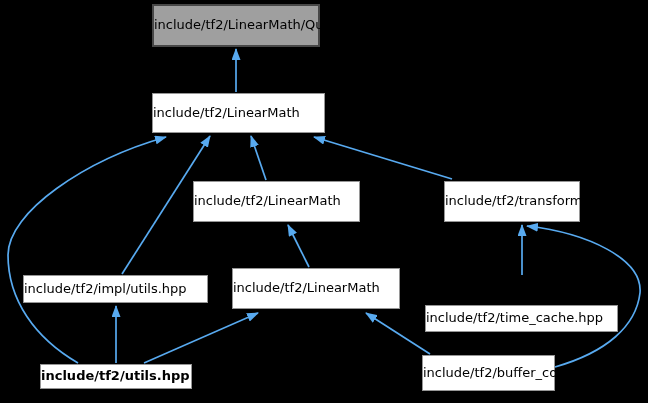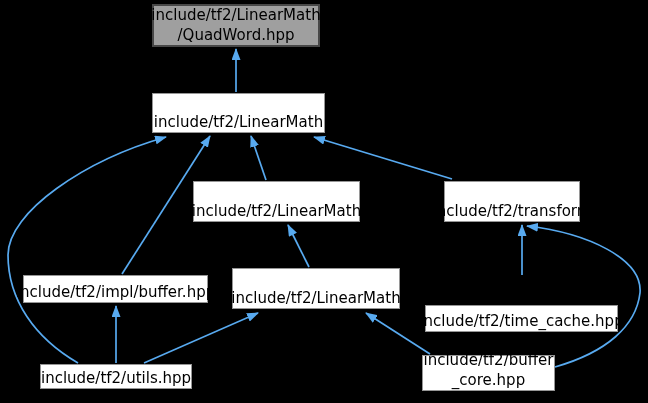--- a/index.html
+++ b/index.html
@@ -30,26 +30,26 @@
   .arrowhead {
     fill: var(--edge-color, #58aaf0);
     stroke: none;
   }
   .node {
     position: absolute;
     box-sizing: border-box;
     background: var(--node-fill, #ffffff);
     border: 1.5px solid var(--node-border, #969696);
     color: var(--text-color, #000000);
-    font-size: 15px;
+    font-size: 13px;
     line-height: 1.3;
     display: flex;
-    flex-direction: column;
+    flex-direction: row;
     align-items: center;
-    justify-content: flex-end;
+    justify-content: flex-start;
     text-align: center;
     white-space: nowrap;
     cursor: pointer;
   }
   .node.highlighted {
     background: var(--highlight-fill, #9f9f9f);
     border: 2.5px solid var(--highlight-border, #474747);
     cursor: default;
   }
 </style>
@@ -88,32 +88,32 @@
 
   <div class="node" style="left:193px; top:181px; width:167px; height:41px;">
     <span>include/tf2/LinearMath</span>
   </div>
 
   <div class="node" style="left:444px; top:181px; width:136px; height:41px;">
     <span>include/tf2/transform</span>
   </div>
 
   <div class="node" style="left:23px; top:275px; width:185px; height:28px;">
-    <span>include/tf2/impl/buffer.hpp</span>
+    <span>include/tf2/impl/utils.hpp</span>
   </div>
 
   <div class="node" style="left:232px; top:268px; width:168px; height:41px;">
     <span>include/tf2/LinearMath</span>
   </div>
 
   <div class="node" style="left:425px; top:276px; width:193px; height:27px;margin-top:29px;">
     <span>include/tf2/time_cache.hpp</span>
   </div>
 
-  <div class="node" style="left:40px; top:364px; width:152px; height:25px;">
+  <div class="node" style="left:40px; top:364px; width:152px; height:25px;font-weight:bold;">
     <span>include/tf2/utils.hpp</span>
   </div>
 
   <div class="node" style="left:422px; top:355px; width:133px; height:36px;">
     <span>include/tf2/buffer</span>
     <span>_core.hpp</span>
   </div>
 
 </div>
 

